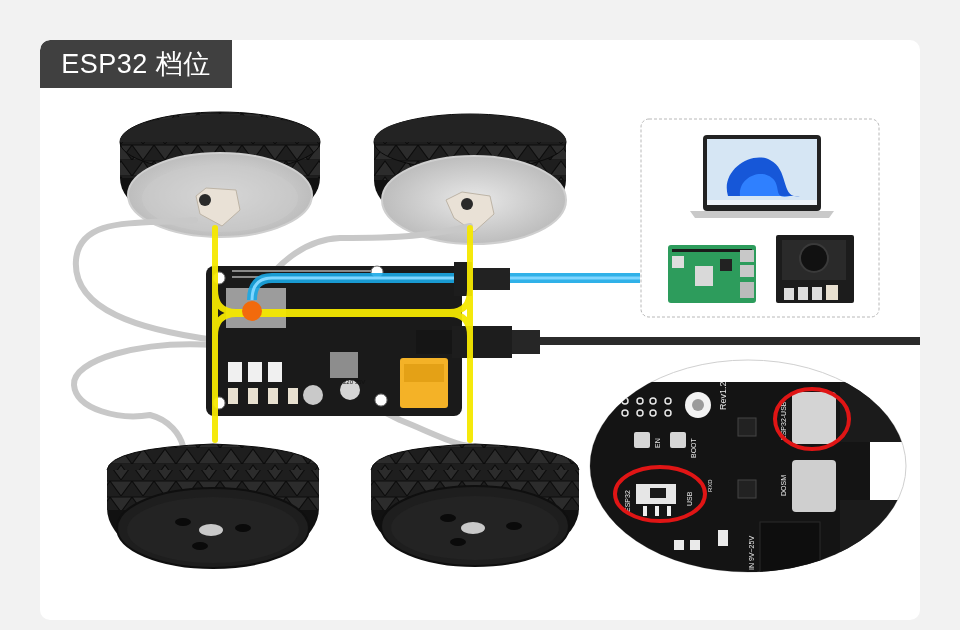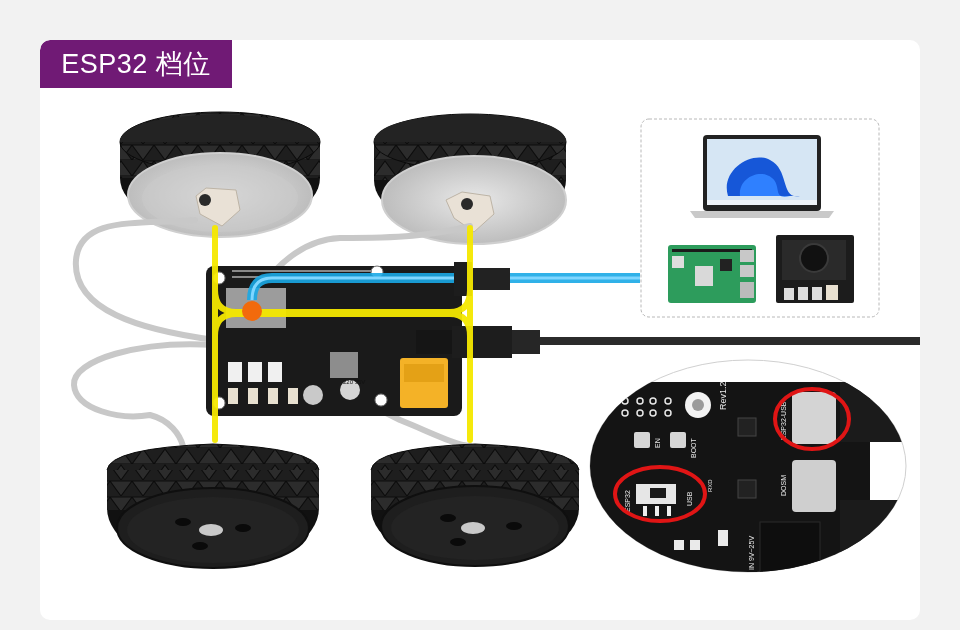--- a/index.html
+++ b/index.html
@@ -1,18 +1,18 @@
 <!DOCTYPE html>
 <html><head>
 <meta charset="utf-8">
 <style>
   html,body{margin:0;padding:0;}
   body{width:960px;height:630px;background:#f2f2f2;position:relative;overflow:hidden;font-family:"Liberation Sans","DejaVu Sans",sans-serif;}
   .card{position:absolute;left:40px;top:40px;width:880px;height:580px;background:#ffffff;border-radius:10px;overflow:hidden;}
-  .title-tab{position:absolute;left:0;top:0;width:192px;height:48px;background:#701a75;color:#fff;border-top-left-radius:10px;display:flex;align-items:center;justify-content:center;font-size:27px;letter-spacing:0.5px;}
+  .title-tab{position:absolute;left:0;top:0;width:192px;height:48px;background:#404040;color:#fff;border-top-left-radius:10px;display:flex;align-items:center;justify-content:center;font-size:27px;letter-spacing:0.5px;}
   .abs{position:absolute;}
   svg text{font-family:"Liberation Sans","DejaVu Sans",sans-serif;}
 </style>
 </head>
 <body>
 
 <div class="card">
   <div class="title-tab">
     <span>ESP32 档位</span>
   </div>

